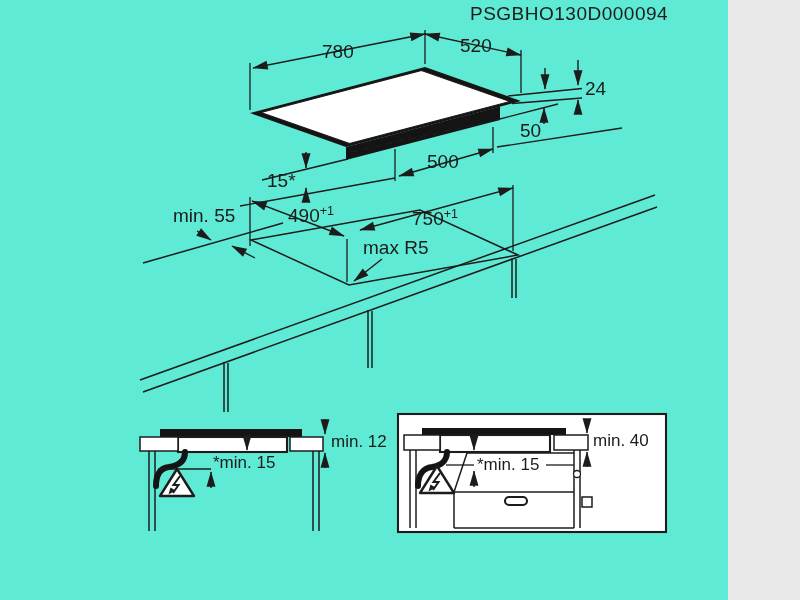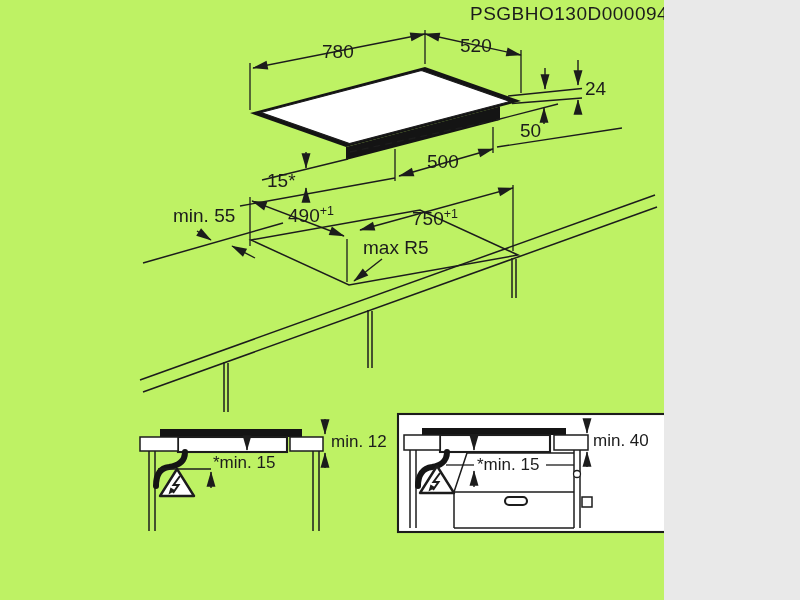--- a/index.html
+++ b/index.html
@@ -1,17 +1,17 @@
 <!DOCTYPE html>
 <html><head>
 <meta charset="utf-8">
 <style>
   html,body{margin:0;padding:0;background:#e9e9e9;}
   .page{
-    width:664px;height:600px;background:#bef264;position:relative;
+    width:728px;height:600px;background:#5eead4;position:relative;
     font-family:"Liberation Sans", sans-serif;
     overflow:hidden;
   }
   svg{display:block}
   .ln{stroke:#1c1c1c;stroke-width:1.5;fill:none;}
   .ln-thin{stroke:#1c1c1c;stroke-width:1.3;fill:none;}
   .ln-thick{stroke:#1c1c1c;stroke-width:2.1;fill:none;}
   .dash{stroke:#1c1c1c;stroke-width:1.4;fill:none;stroke-dasharray:7 5;}
   .fill-dark{fill:#141414;stroke:none;}
   .fill-white{fill:#ffffff;}

